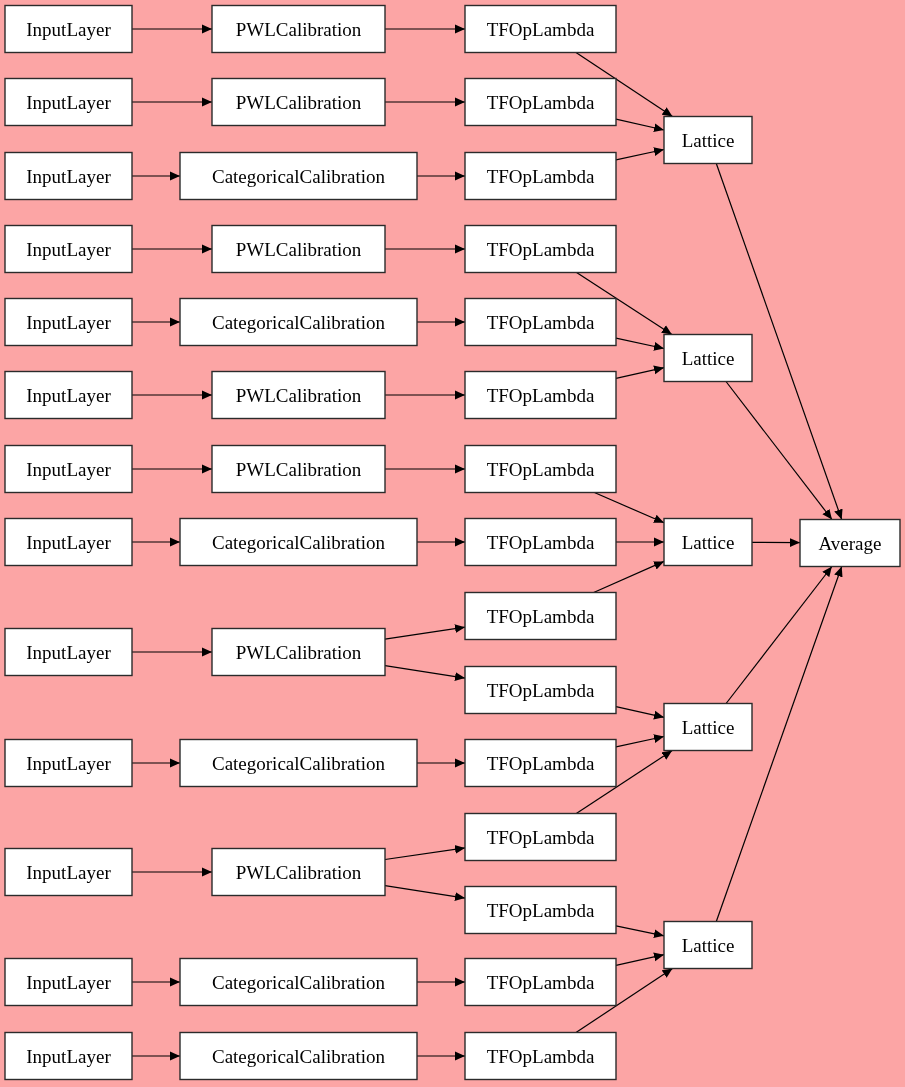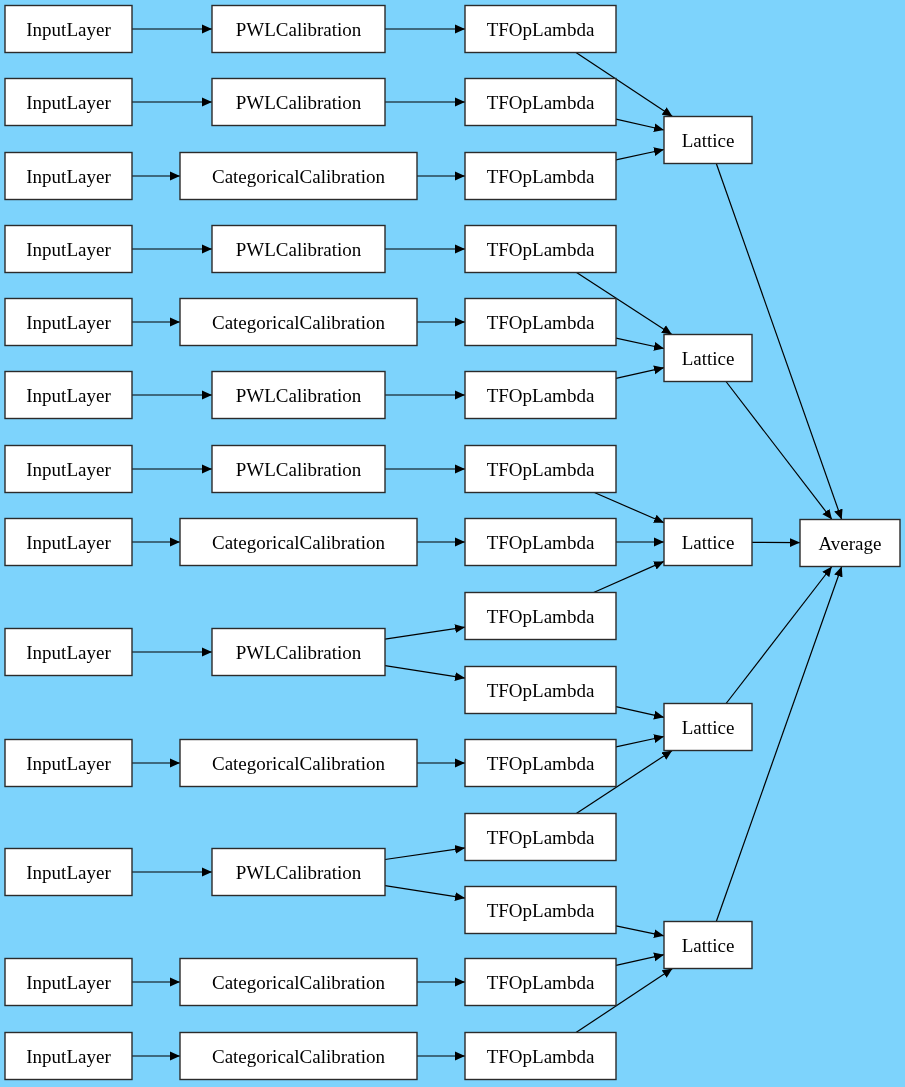--- a/index.html
+++ b/index.html
@@ -4,21 +4,21 @@
 <style>
   html, body {
     margin: 0;
     padding: 0;
     background: #ffffff;
   }
   .canvas {
     width: 905px;
     height: 1087px;
     position: relative;
-    background: #7dd3fc;
+    background: #fca5a5;
     overflow: hidden;
   }
   svg {
     display: block;
   }
   .node rect {
     fill: #ffffff;
     stroke: #2b2b2b;
     stroke-width: 1.4;
   }

